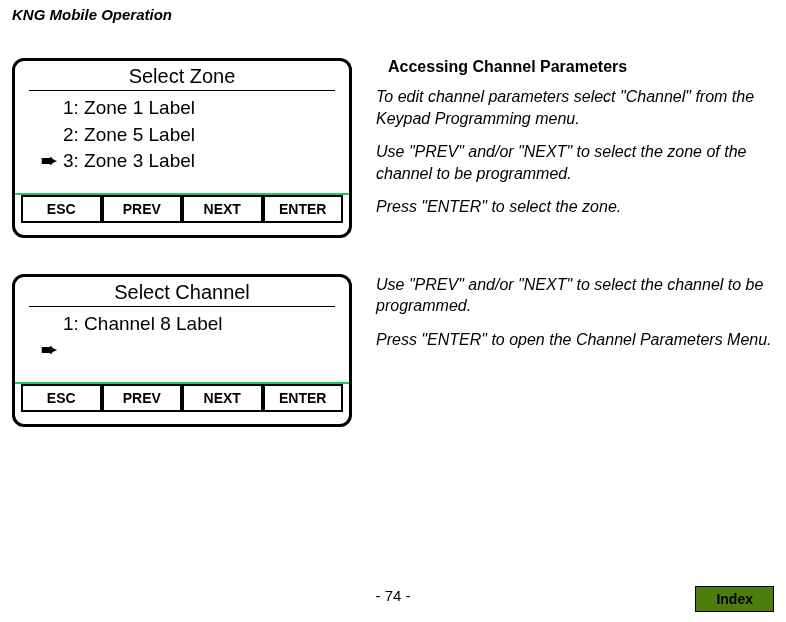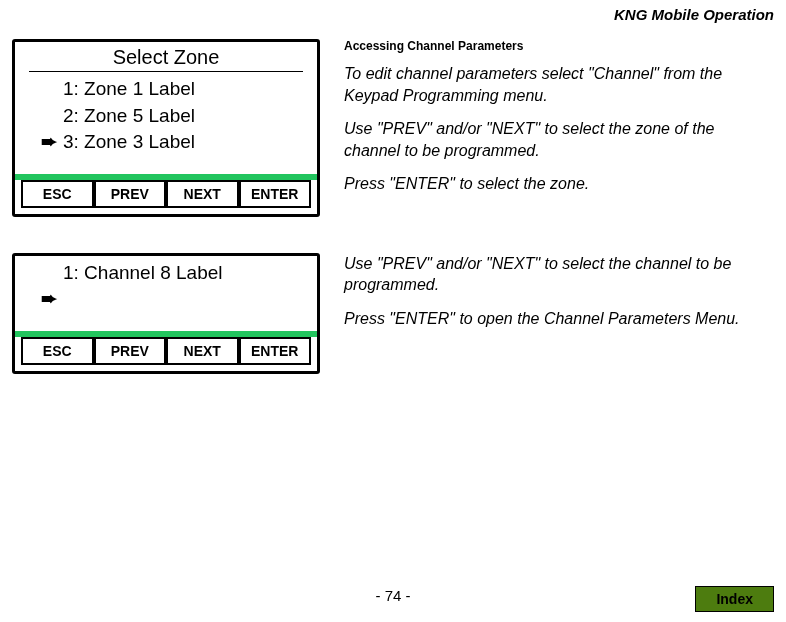--- a/index.html
+++ b/index.html
@@ -12,32 +12,31 @@
       width: 786px;
       height: 622px;
       padding: 6px 12px;
       position: relative;
       background: white;
     }
     .page-header {
       font-style: italic;
       font-weight: bold;
       font-size: 15px;
-      margin-bottom: 16px;
-      text-align: right;
+      margin-bottom: 35px;
     }
     .layout-row {
       display: flex;
       gap: 24px;
       margin-bottom: 36px;
     }
     .device-screen {
       border: 3px solid black;
-      border-radius: 3px;
-      width: 308px;
+      border-radius: 12px;
+      width: 340px;
       background: white;
       display: flex;
       flex-direction: column;
       overflow: hidden;
     }
     .screen-title {
       text-align: center;
       font-size: 20px;
       padding: 4px 0 2px 0;
       border-bottom: 1px solid black;
@@ -53,40 +52,41 @@
       line-height: 1.4;
       padding-left: 8px;
     }
     .pointer-cell {
       width: 28px;
       text-align: center;
       font-weight: bold;
     }
     .button-row {
       display: flex;
-      border-top: 6px solid #22c55e;
-      padding: 0 6px 6px 6px;
+      border-top: 2px solid #22c55e;
+      padding: 0 6px 12px 6px;
       gap: 0;
     }
     .device-button {
       flex: 1;
       border: 2px solid black;
       background: white;
       text-align: center;
       font-weight: bold;
       font-size: 14px;
       padding: 4px 0;
     }
     .text-col {
       flex: 1;
     }
     .section-heading {
       font-weight: bold;
-      font-size: 12px;
+      font-size: 16px;
       margin-bottom: 10px;
+      margin-left: 12px;
     }
     .paragraph {
       font-size: 16px;
       margin-bottom: 12px;
       line-height: 1.35;
       font-style: italic;
     }
     .page-number {
       position: absolute;
       bottom: 18px;
@@ -137,20 +137,21 @@
   <div class="text-col">
     <div class="section-heading">Accessing Channel Parameters</div>
     <div class="paragraph">To edit channel parameters select "Channel" from the Keypad Programming menu.</div>
     <div class="paragraph">Use "PREV" and/or "NEXT" to select the zone of the channel to be programmed.</div>
     <div class="paragraph">Press "ENTER" to select the zone.</div>
   </div>
 </div>
 
 <div class="layout-row">
   <div class="device-screen">
+    <div class="screen-title">Select Channel</div>
     <div class="list-area">
       <div class="list-item">
         <span class="pointer-cell"></span>
         <span>1: Channel 8 Label</span>
       </div>
       <div class="list-item">
         <span class="pointer-cell">➨</span>
       </div>
     </div>
     <div class="button-row">

